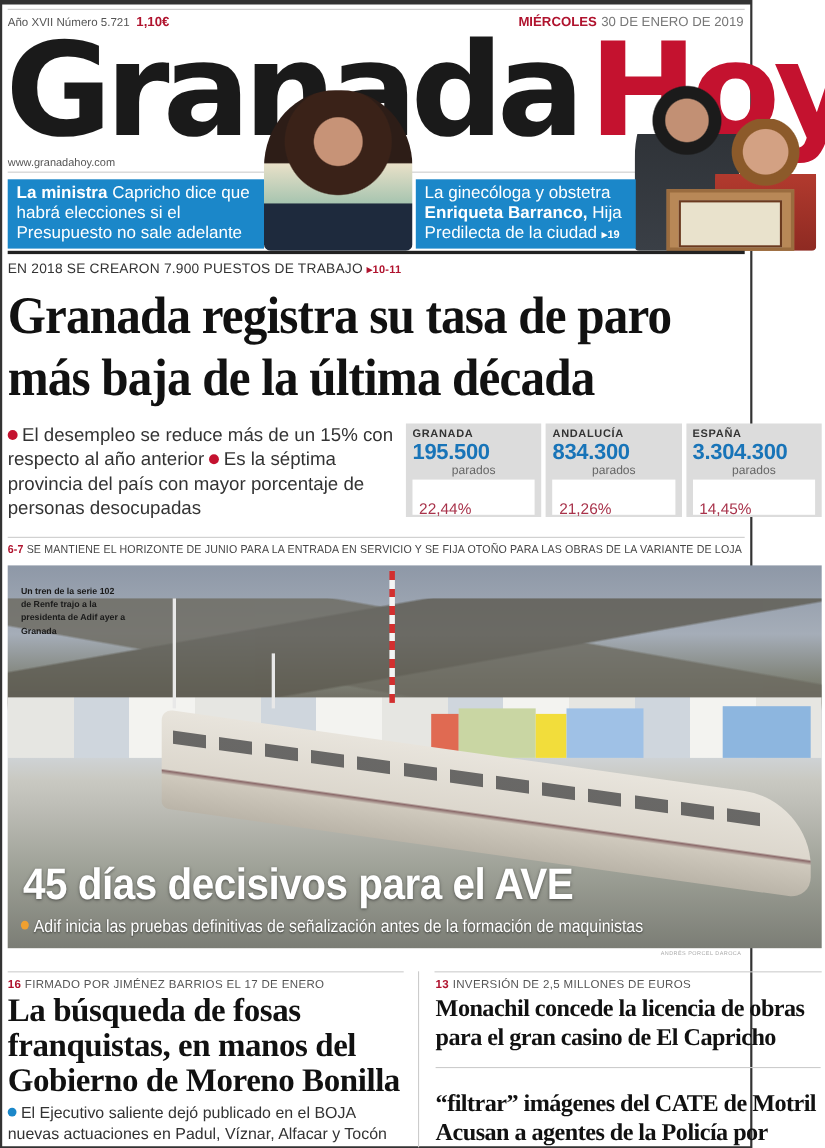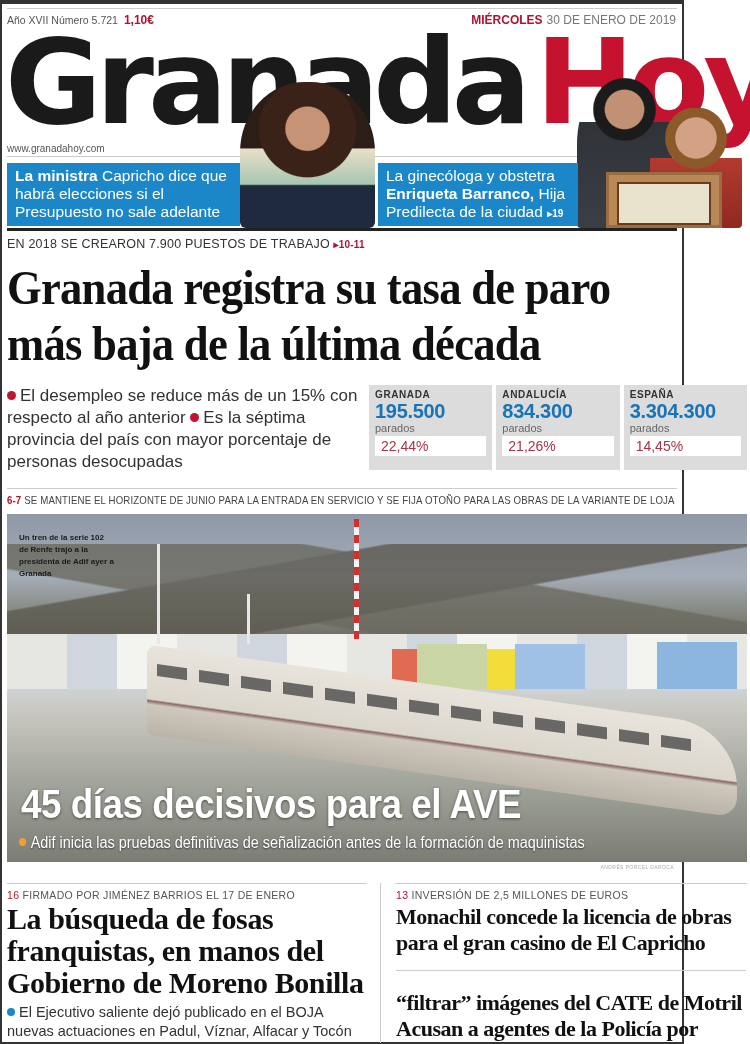--- a/index.html
+++ b/index.html
@@ -39,22 +39,22 @@
   .kicker { position: absolute; left: 5px; top: 233px; font-size: 12.5px; color: #333; letter-spacing: 0.2px; }
   .kicker .ref { color: #b0132e; font-weight: bold; font-size: 10px; }
   .headline { position: absolute; left: 5px; top: 256px; width: 740px; font-family: "Liberation Serif", serif; font-weight: bold; font-size: 48px; line-height: 56px; letter-spacing: -0.8px; color: #111; transform: scaleX(0.93); transform-origin: left top; white-space: nowrap; }
   .summary { position: absolute; left: 5px; top: 381px; width: 355px; font-size: 17px; line-height: 22px; color: #333; font-weight: 300; }
   .dot-red { display: inline-block; width: 9px; height: 9px; border-radius: 50%; background: #c4122f; margin-right: 4px; vertical-align: 1px; }
 
   .stats { position: absolute; left: 367px; top: 381px; width: 378px; height: 85px; display: flex; gap: 4px; }
   .stat { flex: 1; background: #dcdcdc; padding: 4px 6px; position: relative; }
   .stat .region { font-size: 10px; font-weight: bold; color: #333; letter-spacing: 0.6px; }
   .stat .value { font-size: 20px; font-weight: bold; color: #1874b8; line-height: 22px; letter-spacing: -0.3px; }
-  .stat .unit { font-size: 11px; color: #666; line-height: 12px; }
-  .stat .pct { margin-top: 2px; background: #fff; color: #a8324a; font-size: 14px; padding: 0 6px; height: 20px; line-height: 20px; }
+  .stat .unit { font-size: 11px; color: #666; line-height: 12px; text-align: center; }
+  .stat .pct { margin-top: 2px; background: #fff; color: #a8324a; font-size: 14px; padding: 16px 6px; height: 20px; line-height: 20px; }
 
   .mid-rule { position: absolute; left: 5px; right: 5px; top: 484px; border-top: 1px solid #ccc; }
   .kicker2 { position: absolute; left: 5px; top: 490px; font-size: 10.5px; color: #444; letter-spacing: 0.15px; white-space: nowrap; transform: scaleX(0.92); transform-origin: left top; }
   .kicker2 .ref { color: #b0132e; font-weight: bold; }
 
   
   .mainphoto { position: absolute; left: 5px; top: 510px; width: 740px; height: 348px; overflow: hidden;
     background:
       linear-gradient(180deg, #8e98a7 0%, #a5adb8 18%, #7f8277 30%, #6d6a60 36%, #b9bdc2 38%, #cfd3d6 50%, #c9c9c2 56%, #bfbfb8 62%, #9da096 80%, #7b7d75 100%); }
   .mountains { position: absolute; left: 0; top: 30px; width: 740px; height: 90px; background: linear-gradient(170deg, transparent 0 30%, #5d5a50 31% 60%, transparent 61%), linear-gradient(190deg, transparent 0 35%, #6c6a60 36% 70%, transparent 71%); opacity: 0.8; }
@@ -72,21 +72,21 @@
   .photo-title { position: absolute; left: 14px; top: 268px; font-size: 40px; font-weight: bold; color: #fff; letter-spacing: -0.5px; text-shadow: 0 1px 3px rgba(0,0,0,0.5); transform: scaleX(0.92); transform-origin: left top; white-space: nowrap; }
   .photo-sub { position: absolute; left: 12px; top: 320px; font-size: 16px; color: #fff; text-shadow: 0 1px 2px rgba(0,0,0,0.6); white-space: nowrap; transform: scaleX(0.9); transform-origin: left top; }
   .dot-orange { display: inline-block; width: 8px; height: 8px; border-radius: 50%; background: #f0a030; margin-right: 5px; vertical-align: 2px; }
   .credit { position: absolute; right: 8px; top: 860px; font-size: 5px; color: #aaa; letter-spacing: 0.4px; }
 
   
   .bottom-rule { position: absolute; left: 5px; width: 360px; top: 879px; border-top: 1px solid #ccc; }
   .bottom-rule2 { position: absolute; left: 393px; width: 352px; top: 879px; border-top: 1px solid #ccc; }
   .vdiv { position: absolute; left: 378px; top: 879px; height: 160px; border-left: 1px solid #ccc; }
   .s-kicker { position: absolute; font-size: 10.5px; color: #555; letter-spacing: 0.3px; white-space: nowrap; }
-  .s-kicker .ref { color: #b0132e; font-weight: normal; }
+  .s-kicker .ref { color: #b0132e; font-weight: bold; }
   .s-head { position: absolute; font-family: "Liberation Serif", serif; font-weight: bold; color: #111; white-space: nowrap; }
   .sA-k { left: 5px; top: 885px; }
   .sA-h { left: 5px; top: 899px; font-size: 30px; line-height: 32px; letter-spacing: -0.4px; }
   .sA-s { position: absolute; left: 5px; top: 999px; font-size: 14.5px; line-height: 19px; color: #333; white-space: nowrap; }
   .dot-blue { display: inline-block; width: 8px; height: 8px; border-radius: 50%; background: #1b87c9; margin-right: 4px; vertical-align: 1px; }
   .sB-k { left: 394px; top: 885px; }
   .sB-h { left: 394px; top: 900px; font-size: 22px; line-height: 26px; letter-spacing: -0.5px; }
   .rule-mid2 { position: absolute; left: 394px; width: 350px; top: 966px; border-top: 1px solid #ccc; }
   .sC-k { left: 394px; top: 972px; }
   .sC-h { left: 394px; top: 986px; font-size: 22px; line-height: 26px; letter-spacing: -0.5px; }

